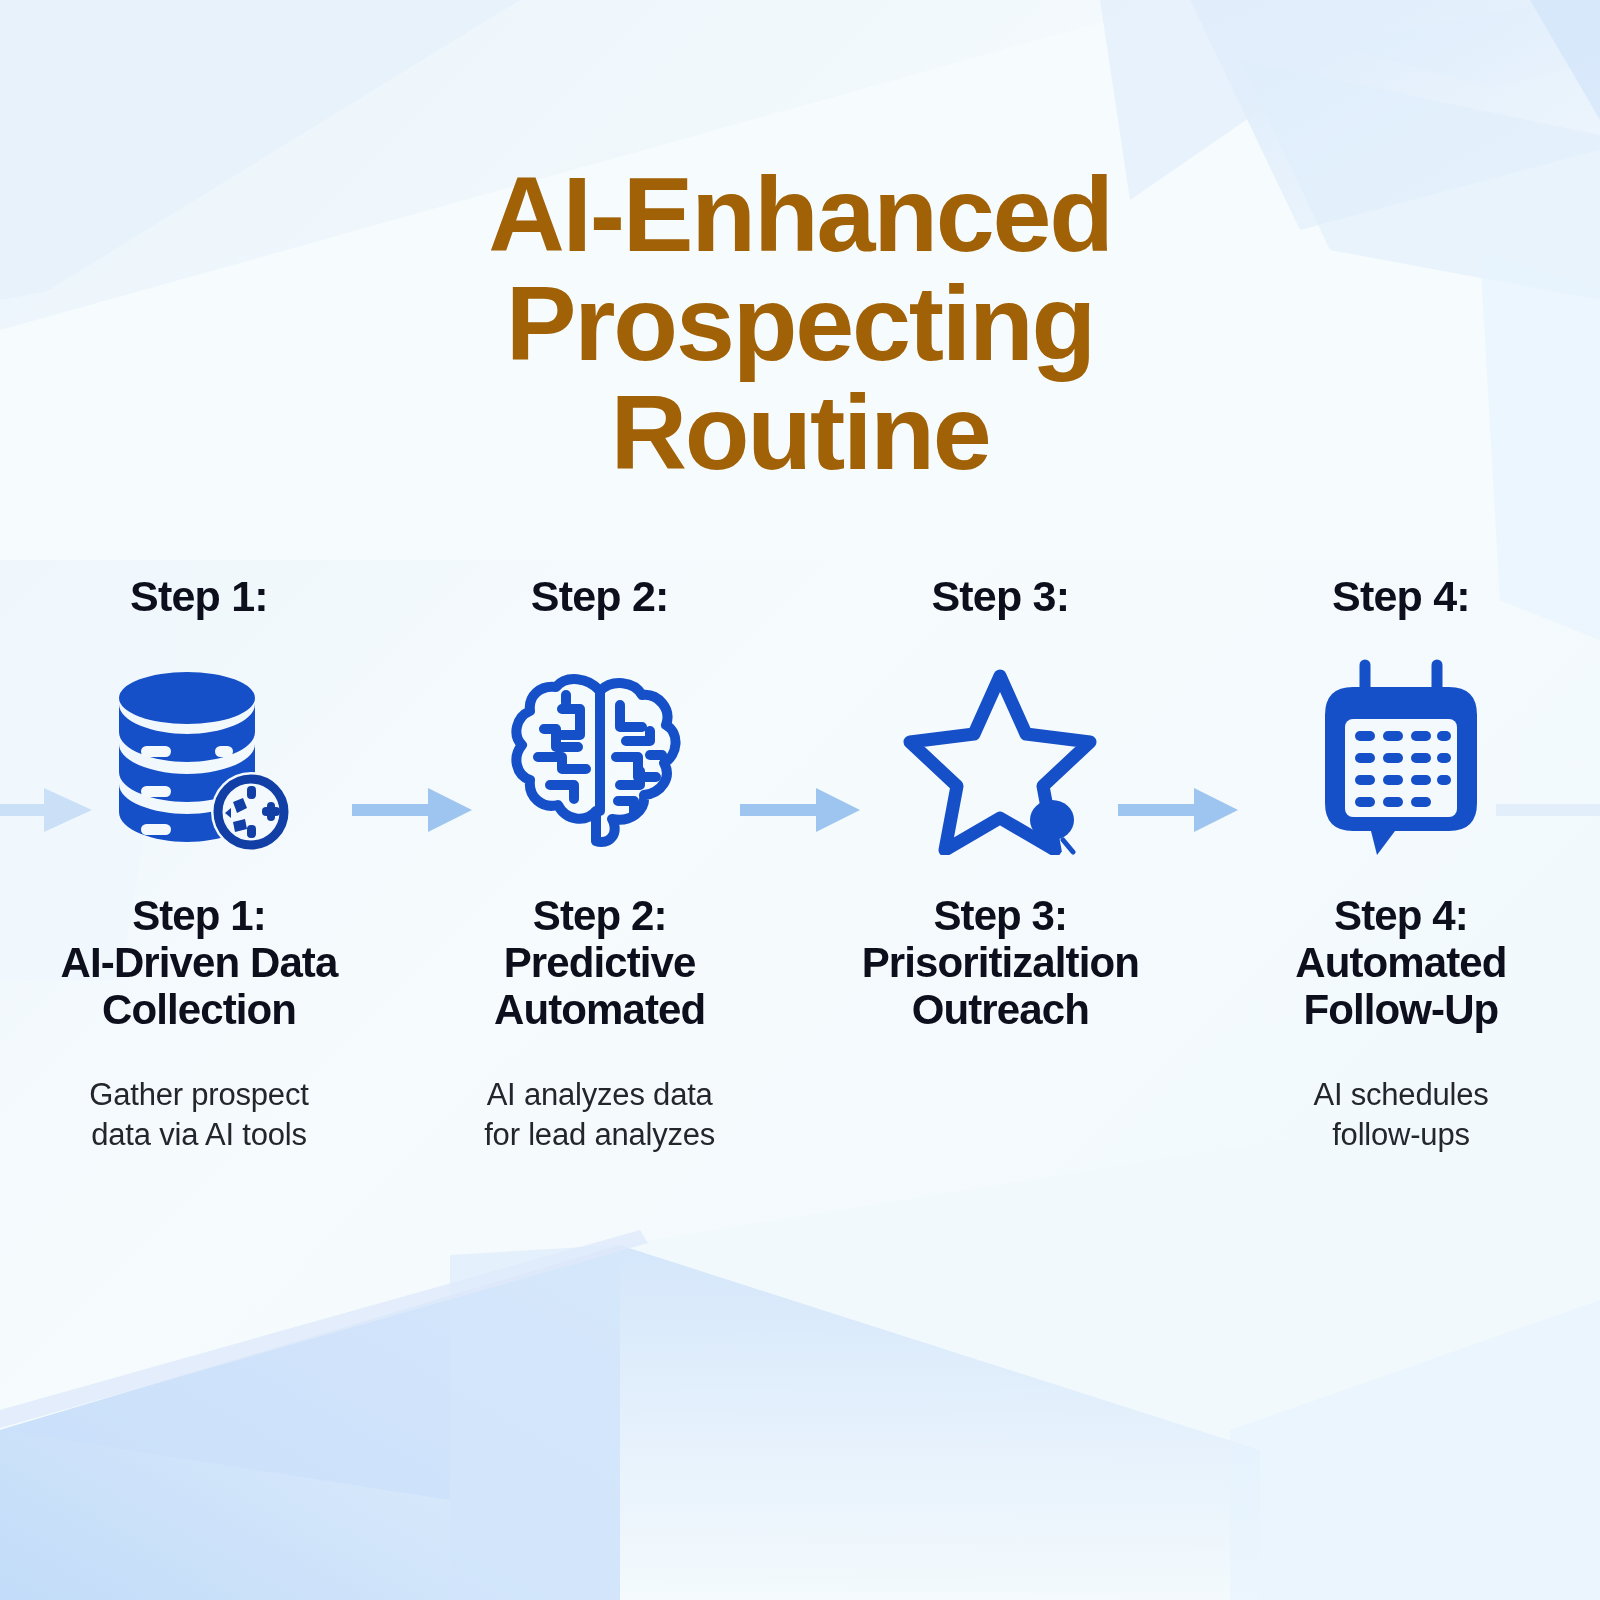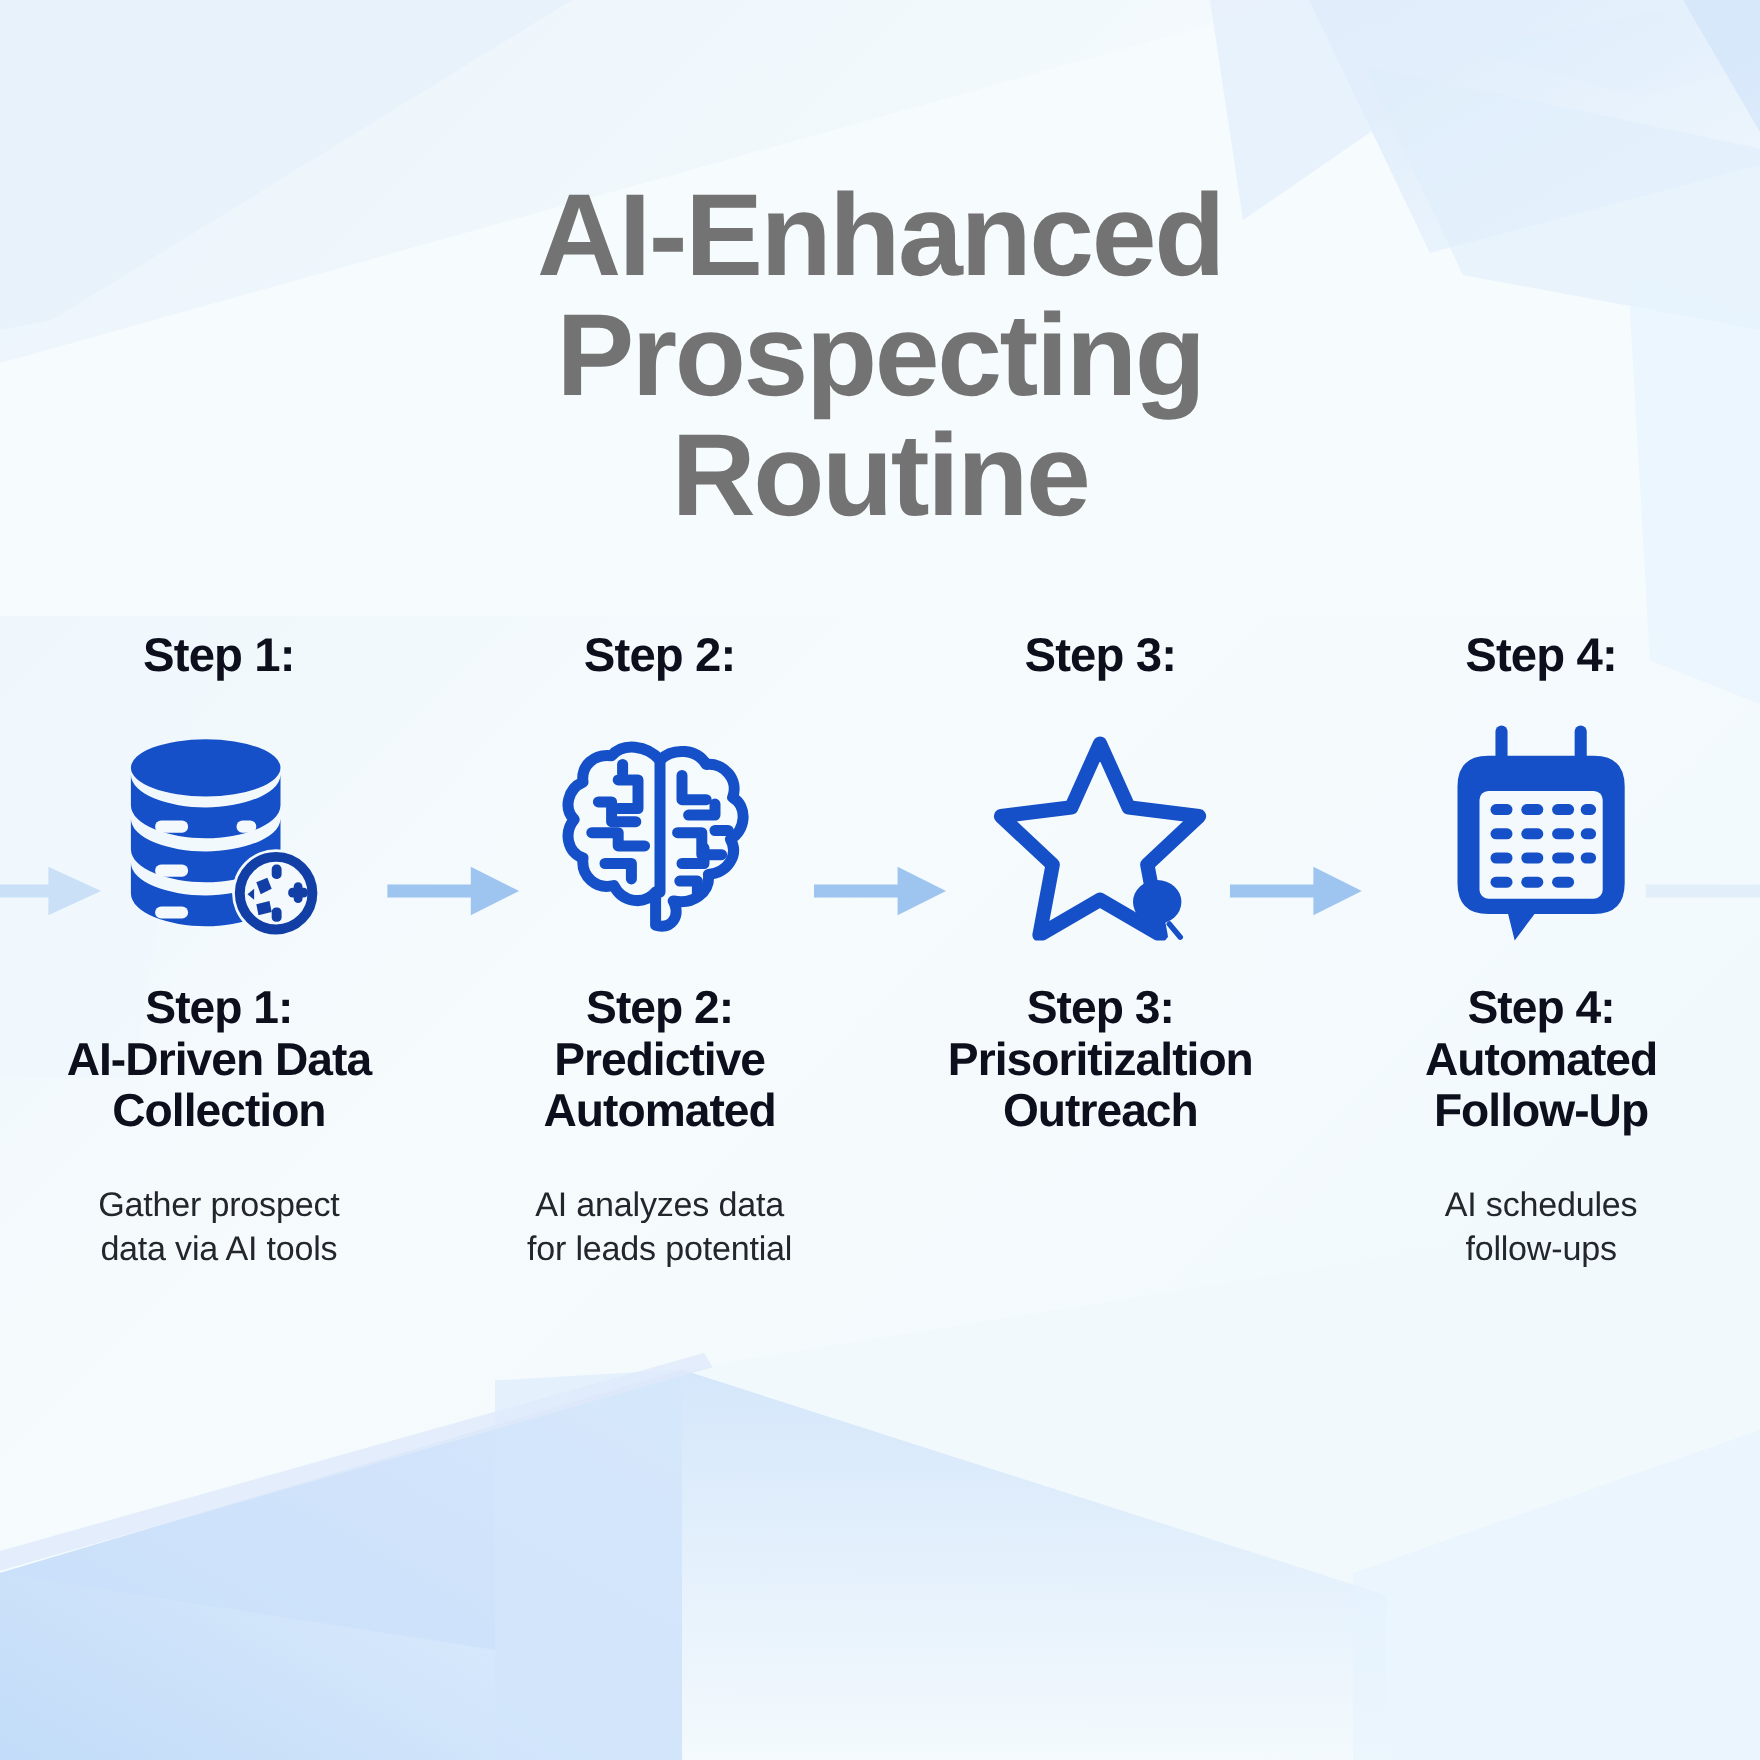--- a/index.html
+++ b/index.html
@@ -20,21 +20,21 @@
   
   #bg-layer { position:absolute; inset:0; z-index:0; }
   #bg-layer svg { display:block; width:1600px; height:1600px; }
 
   
   #title {
     position:absolute;
     top:160px; left:0; right:0;
     z-index:3;
     text-align:center;
-    color:#737373;
+    color:#a16207;
     font-size:106px;
     font-weight:700;
     line-height:1.03;
     letter-spacing:-2.2px;
   }
   #title .tline { display:block; }
 
   
   #flow {
     position:absolute;
@@ -294,21 +294,21 @@
         </div>
 
         <div class="step-title">
           <span class="tl">Step 2:</span>
           <span class="tl">Predictive</span>
           <span class="tl">Automated</span>
         </div>
 
         <div class="step-desc">
           <span class="dl">AI analyzes data</span>
-          <span class="dl">for leads potential</span>
+          <span class="dl">for lead analyzes</span>
         </div>
       </div>
 
       <div class="col">
         <div class="step-head">Step 3:</div>
 
         <div class="icon-box">
           <svg width="200" height="195" viewBox="0 0 200 195" xmlns="http://www.w3.org/2000/svg">
             <path d="M100 16 L126 74 L190 82 L143 126 L155 190 L100 158 L45 190 L57 126 L10 82 L74 74 Z" fill="none" stroke="#1550c8" stroke-width="13" stroke-linejoin="round"></path>
 

